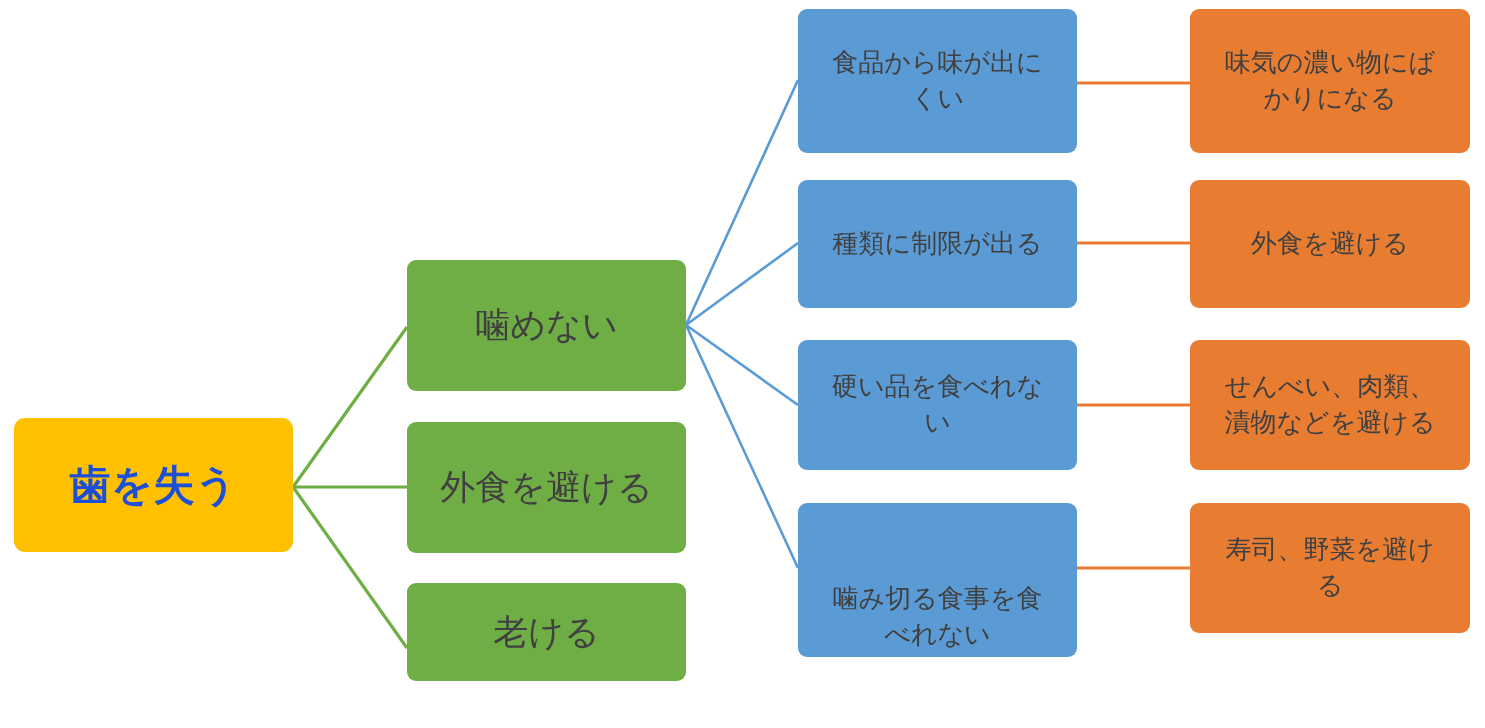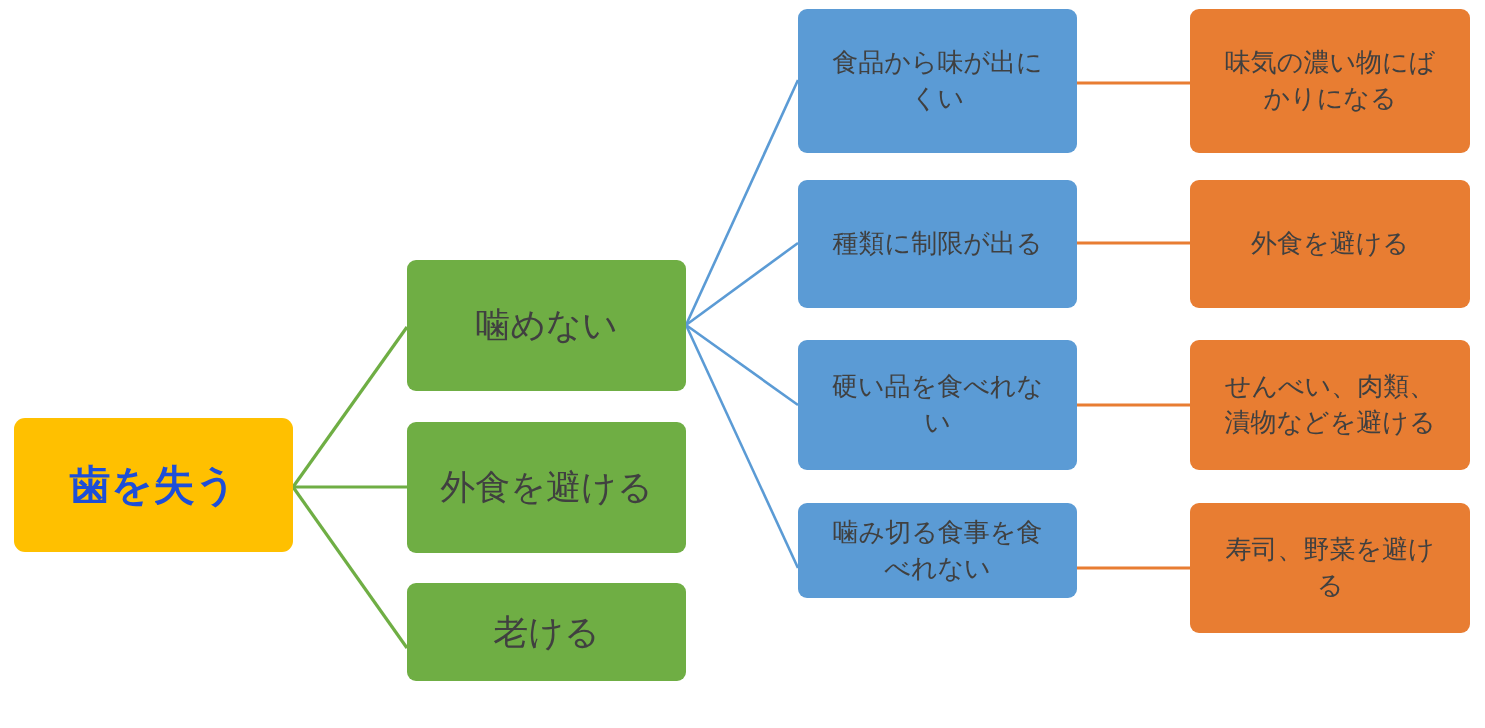--- a/index.html
+++ b/index.html
@@ -112,21 +112,21 @@
     <span class="label wrap2">食品から味が出に
 くい</span>
   </div>
   <div class="node node-l2" style="left:798px; top:340px; width:279px; height:130px;">
     <span class="label wrap2">硬い品を食べれな
 い</span>
   </div>
   <div class="node node-l2" style="left:798px; top:180px; width:279px; height:128px;">
     <span class="label wrap2">種類に制限が出る</span>
   </div>
-  <div class="node node-l2" style="left:798px; top:503px; width:279px; height:95px;">
+  <div class="node node-l2" style="left:798px; top:503px; width:279px; height:154px;align-items:flex-end;">
     <span class="label wrap2">噛み切る食事を食
 べれない</span>
   </div>
 
   <div class="node node-l3" style="left:1190px; top:9px; width:280px; height:144px;">
     <span class="label wrap2">味気の濃い物にば
 かりになる</span>
   </div>
   <div class="node node-l3" style="left:1190px; top:180px; width:280px; height:128px;">
     <span class="label wrap2">外食を避ける</span>

